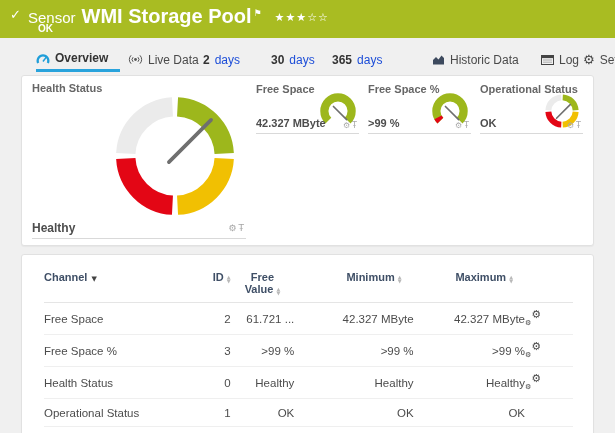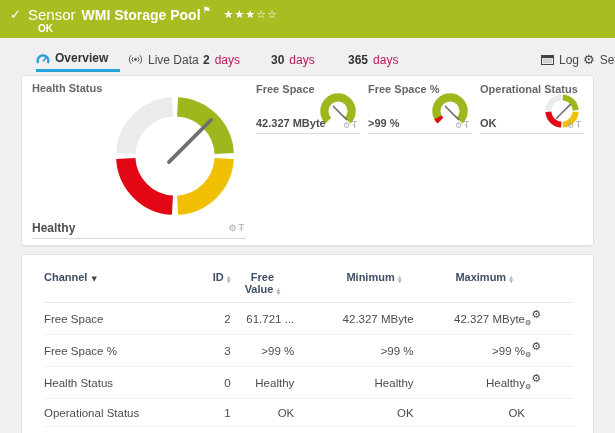--- a/index.html
+++ b/index.html
@@ -14,37 +14,37 @@
   .icon-font { font-family:"DejaVu Sans", sans-serif; }
 
   
   .sensor-header {
     position:absolute; top:0; left:0; width:615px; height:38px;
     background:var(--header-green); color:#fff;
   }
   .hdr-check { position:absolute; left:10px; top:7px; font-size:13px; font-weight:bold; }
   .hdr-line1 { position:absolute; left:28px; top:5px; white-space:nowrap; }
   .hdr-type { font-size:15px; margin-right:6px; }
-  .hdr-title { font-size:14px; font-weight:bold; }
+  .hdr-title { font-size:20px; font-weight:bold; }
   .hdr-flag { font-size:9px; vertical-align:7px; margin-left:2px; }
   .hdr-stars { font-size:11px; letter-spacing:1px; margin-left:13px; vertical-align:2px; cursor:pointer; }
   .hdr-status { position:absolute; left:38px; top:23px; font-size:10px; font-weight:bold; }
 
   
   .tabbar { position:absolute; top:38px; left:0; width:615px; height:37px; background:#f0f0f0; }
   .tab { position:absolute; top:9px; height:25px; display:flex; align-items:center; gap:5px;
          font-size:12px; color:#4a4a4a; cursor:pointer; white-space:nowrap; }
   .tab .num { font-weight:bold; color:#333; }
-  .tab .unit { color:#be185d; }
+  .tab .unit { color:#1d4ed8; }
   .tab-active { font-weight:bold; color:#333; border-bottom:3px solid var(--tab-blue); }
   .t-overview { left:36px; width:84px; }
   .t-live     { left:128px; }
   .t-2d       { left:203px; }
   .t-30d      { left:271px; }
-  .t-365d     { left:348px; }
+  .t-365d     { left:332px; }
   .t-hist     { left:432px; }
   .t-log      { left:541px; }
   .t-set      { left:583px; }
   .gear-glyph { font-size:13px; color:#444; line-height:1; }
 
   
   .content { position:absolute; top:75px; left:21px; width:573px; }
   .panel { background:#fff; border:1px solid #e1e1e1; border-radius:3px;
            box-shadow:0 1px 1px rgba(0,0,0,0.04); }
   .gauges-panel { height:171px; display:flex; padding:6px 10px; }
@@ -125,20 +125,26 @@
     <span class="unit">days</span>
   </div>
   <div class="tab t-30d">
     <span class="num">30</span>
     <span class="unit">days</span>
   </div>
   <div class="tab t-365d">
     <span class="num">365</span>
     <span class="unit">days</span>
   </div>
+  <div class="tab t-hist">
+    <svg width="13" height="11" viewBox="0 0 13 11">
+      <path d="M1 10.5 L1 6 L4 3 L6.5 5.5 L9.5 1.5 L12 4 L12 10.5 Z" fill="#3d4a5e"></path>
+    </svg>
+    <span>Historic Data</span>
+  </div>
   <div class="tab t-log">
     <svg width="13" height="10" viewBox="0 0 13 10">
       <rect x="0.5" y="0.5" width="12" height="9" fill="none" stroke="#444"></rect>
       <rect x="0.5" y="0.5" width="12" height="2.6" fill="#444"></rect>
       <line x1="2" y1="5" x2="11" y2="5" stroke="#9a9a9a" stroke-width="0.8"></line>
       <line x1="2" y1="7.2" x2="11" y2="7.2" stroke="#9a9a9a" stroke-width="0.8"></line>
     </svg>
     <span>Log</span>
   </div>
   <div class="tab t-set">

